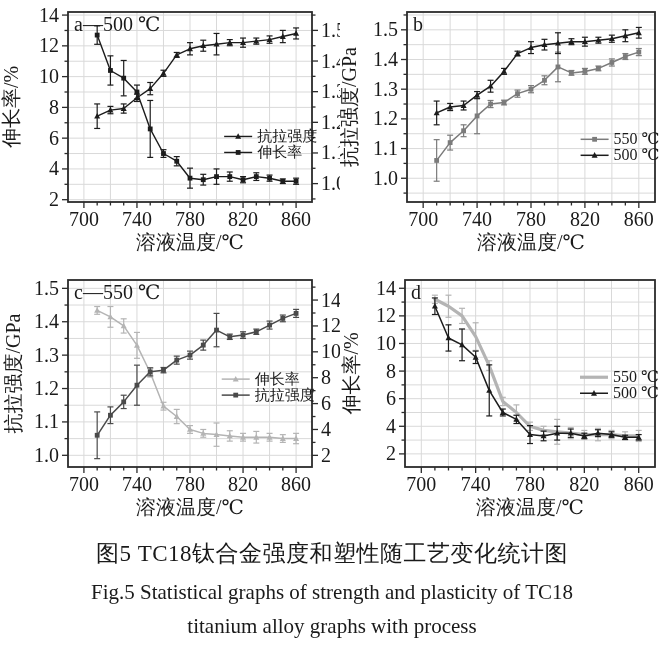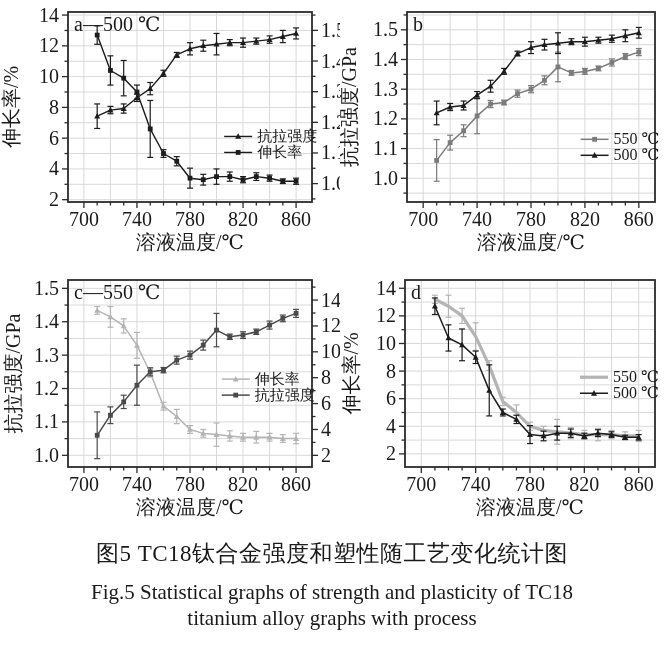--- a/index.html
+++ b/index.html
@@ -6,21 +6,21 @@
   #figure{position:relative;width:664px;height:651px;background:#ffffff;overflow:hidden;
           font-family:"Liberation Serif","DejaVu Serif",serif;color:#1a1a1a;}
   .chart{position:absolute;}
   #chart-a{left:0;top:0;}
   #chart-b{left:340px;top:0;}
   #chart-c{left:0;top:256px;}
   #chart-d{left:340px;top:256px;}
   svg text{font-family:"Liberation Serif","DejaVu Serif",serif;}
   #caption{position:absolute;left:0;top:538px;width:664px;text-align:center;}
   .cap-zh{font-size:23px;letter-spacing:0.5px;margin-bottom:11px;}
-  .cap-en{font-size:21px;margin-bottom:1px;}
+  .cap-en{font-size:21px;margin-bottom:9px;}
   .cap-en2{font-size:21px;}
 </style>
 </head>
 <body>
 
 <div id="figure">
   <svg id="chart-a" class="chart" width="340" height="252">
       <line x1="83.91304347826087" y1="12" x2="83.91304347826087" y2="202" stroke="#d9d9d9" stroke-width="1"></line>
       <line x1="110.43478260869566" y1="12" x2="110.43478260869566" y2="202" stroke="#d9d9d9" stroke-width="1"></line>
       <line x1="136.95652173913044" y1="12" x2="136.95652173913044" y2="202" stroke="#d9d9d9" stroke-width="1"></line>

